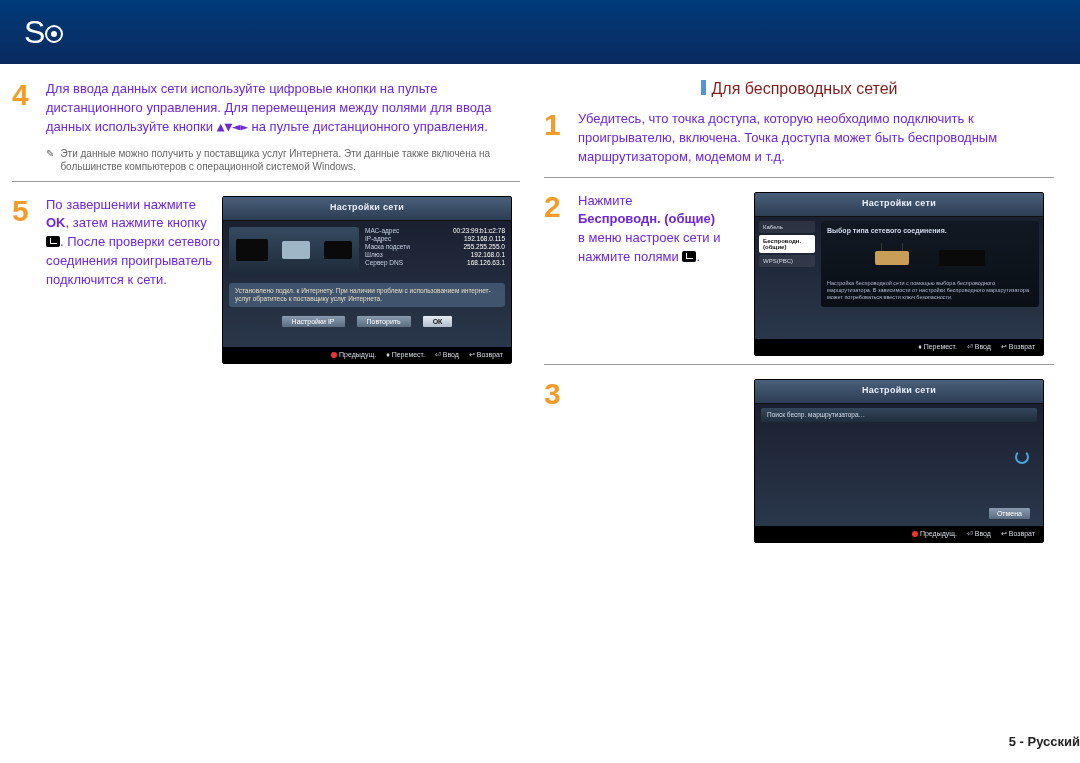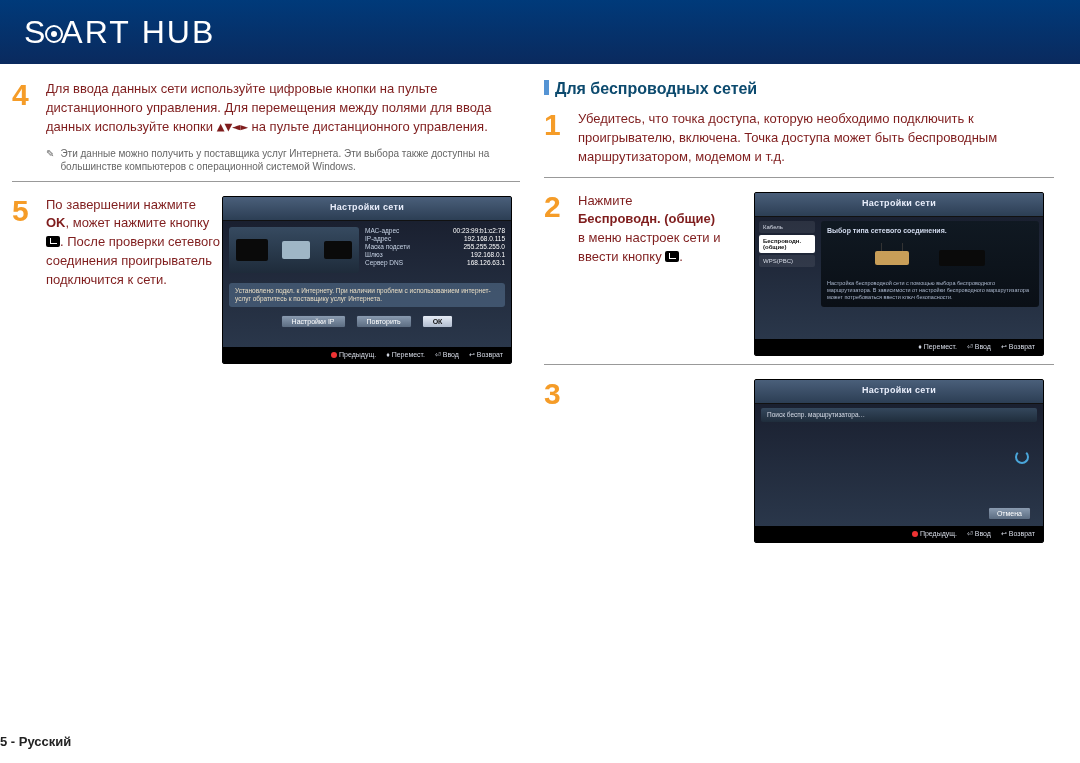--- a/index.html
+++ b/index.html
@@ -37,21 +37,21 @@
   .col-right { width: 510px; }
   .step { display: flex; margin-bottom: 10px; }
   .num {
     font-size: 30px;
     font-weight: 700;
     color: #f59c28;
     width: 34px;
     flex-shrink: 0;
     line-height: 1;
   }
-  .step-text { font-size: 13px; color: #7f1d1d; line-height: 1.45; }
+  .step-text { font-size: 13px; color: #6d28d9; line-height: 1.45; }
   .step-text .bold { font-weight: 700; }
   .step-text .arrows { font-family: monospace; }
   .note-row { display:flex; font-size:10px; color:#666; margin: 6px 0 6px 34px; line-height:1.3;}
   .note-icon { margin-right:6px;}
   .divider { border-top:1px solid #999; margin: 8px 0 14px 0; }
   .step-row { display:flex; }
   .step-row .step { flex: 0 0 210px; }
   .tvshot {
     width: 290px; height: 168px;
     background: linear-gradient(180deg,#111 0%, #1a2030 15%, #2c3a4e 100%);
@@ -96,58 +96,57 @@
   .router::before,.router::after{content:"";position:absolute;width:1px;height:8px;background:#333;top:-8px;}
   .router::before{left:6px;} .router::after{right:6px;}
   .player{width:46px;height:16px;background:#0a0a0a;border-radius:2px;}
   .shot2-desc{font-size:5.5px;color:#aab6cc;line-height:1.3;}
   
   .shot3-body{padding:4px 6px;}
   .searchbar{background:linear-gradient(180deg,#34475c,#1f2d3c);height:14px;border-radius:2px;display:flex;align-items:center;padding:0 6px;font-size:6.5px;margin-bottom:50px;}
   .spinner{width:14px;height:14px;border:2px solid #4aa6da;border-top-color:transparent;border-radius:50%;position:absolute;right:14px;top:70px;}
   .cancelbtn{position:absolute;right:12px;bottom:22px;font-size:7px;background:linear-gradient(180deg,#8a9bb0,#5c6d82);padding:2px 8px;border-radius:2px;border:1px solid #2a3548;color:#fff;}
   
-  .section-head{font-size:16px;font-weight:700;color:#0c4a6e;margin-bottom:12px;}
+  .section-head{font-size:16px;font-weight:400;color:#7f1d1d;margin-bottom:12px;text-align:center;}
   .section-head .bar{display:inline-block;width:5px;height:15px;background:#5594d4;margin-right:6px;vertical-align:-1px;}
   .enter-icon{display:inline-block;width:14px;height:11px;background:#000;border-radius:2px;position:relative;vertical-align:-1px;}
   .enter-icon::after{content:"";position:absolute;width:6px;height:5px;border:1.5px solid #fff;border-top:none;border-right:none;left:4px;top:2px;}
   .footer {
     position: absolute; bottom: 14px; left: 0; right: 0;
-    text-align: left; font-size: 13px; font-weight: 700; color: #222;
+    text-align: right; font-size: 13px; font-weight: 700; color: #222;
   }
 </style>
 </head>
 <body>
 
 <div class="header">
   <span class="brand-s">S</span>
     <span class="brand-dot"></span>
-    <span>ART&nbsp;HUB</span>
 </div>
 
 <div class="page">
 
   <div class="col">
     <div class="step">
       <div class="num">4</div>
       <div class="step-text">
         <span>Для ввода данных сети используйте цифровые кнопки на пульте дистанционного управления. Для перемещения между полями для ввода данных используйте кнопки </span><span class="arrows">▲▼◄►</span><span> на пульте дистанционного управления.</span>
       </div>
     </div>
     <div class="note-row">
       <span class="note-icon">✎</span>
-      <span>Эти данные можно получить у поставщика услуг Интернета. Эти выбора также доступны на большинстве компьютеров с операционной системой Windows.</span>
+      <span>Эти данные можно получить у поставщика услуг Интернета. Эти данные также включена на большинстве компьютеров с операционной системой Windows.</span>
     </div>
     <div class="divider"></div>
 
     <div class="step-row">
       <div class="step">
         <div class="num">5</div>
         <div class="step-text">
-          <span>По завершении нажмите </span><span class="bold">OK</span><span>, может нажмите кнопку </span><span class="enter-icon"></span><span>. После проверки сетевого соединения проигрыватель подключится к сети.</span>
+          <span>По завершении нажмите </span><span class="bold">OK</span><span>, затем нажмите кнопку </span><span class="enter-icon"></span><span>. После проверки сетевого соединения проигрыватель подключится к сети.</span>
         </div>
       </div>
 
       <div class="tvshot">
         <div class="tv-bar-top">
             <div class="tv-title">Настройки сети</div>
           </div>
         <div class="shot1-body">
           <div class="shot1-left">
             <div class="devbox"></div>
@@ -203,21 +202,21 @@
       <div class="step-text">Убедитесь, что точка доступа, которую необходимо подключить к проигрывателю, включена. Точка доступа может быть беспроводным маршрутизатором, модемом и т.д.</div>
     </div>
     <div class="divider"></div>
 
     <div class="step-row">
       <div class="step">
         <div class="num">2</div>
         <div class="step-text">
           <span>Нажмите </span><br>
           <span class="bold">Беспроводн. (общие)</span><br>
-          <span> в меню настроек сети и ввести кнопку </span><span class="enter-icon"></span><span>.</span>
+          <span> в меню настроек сети и нажмите полями </span><span class="enter-icon"></span><span>.</span>
         </div>
       </div>
 
       <div class="tvshot small">
         <div class="tv-bar-top">
             <div class="tv-title">Настройки сети</div>
           </div>
         <div class="shot2-body">
           <div class="sidelist">
             <div class="sideitem">Кабель</div>

